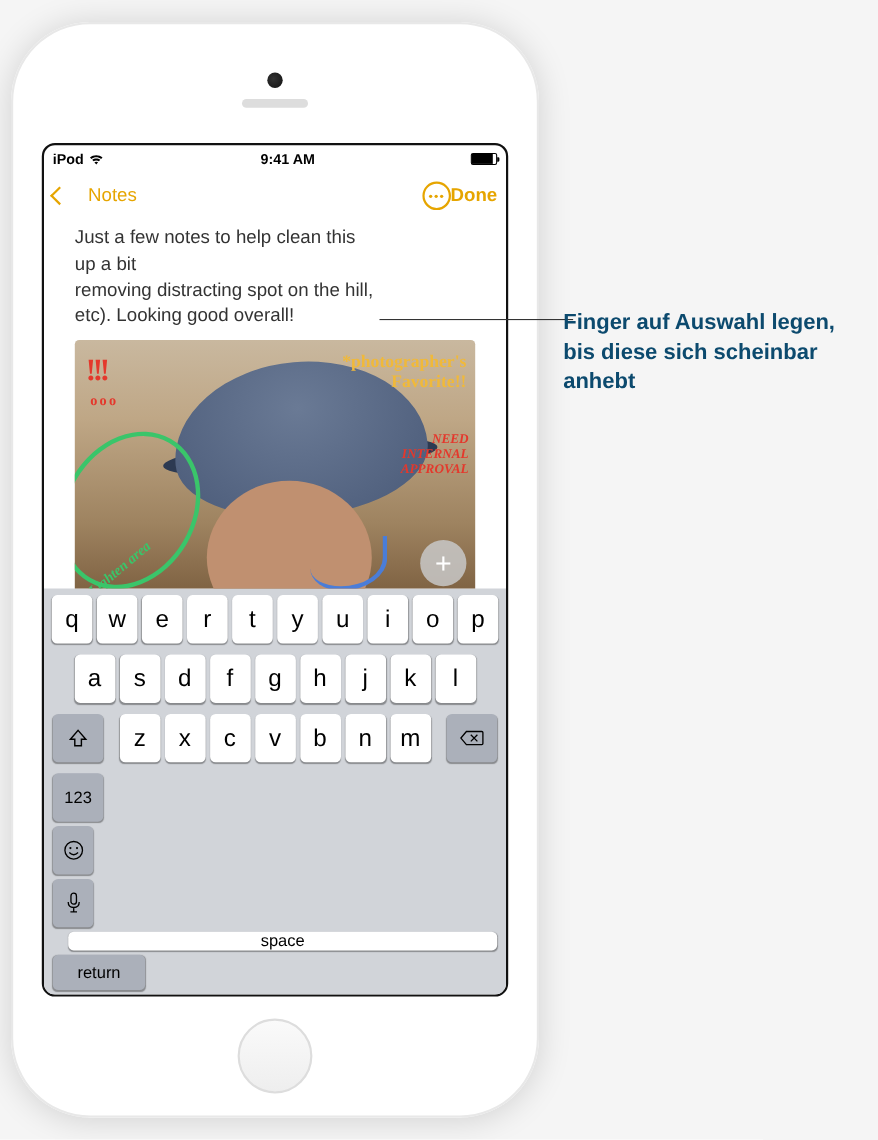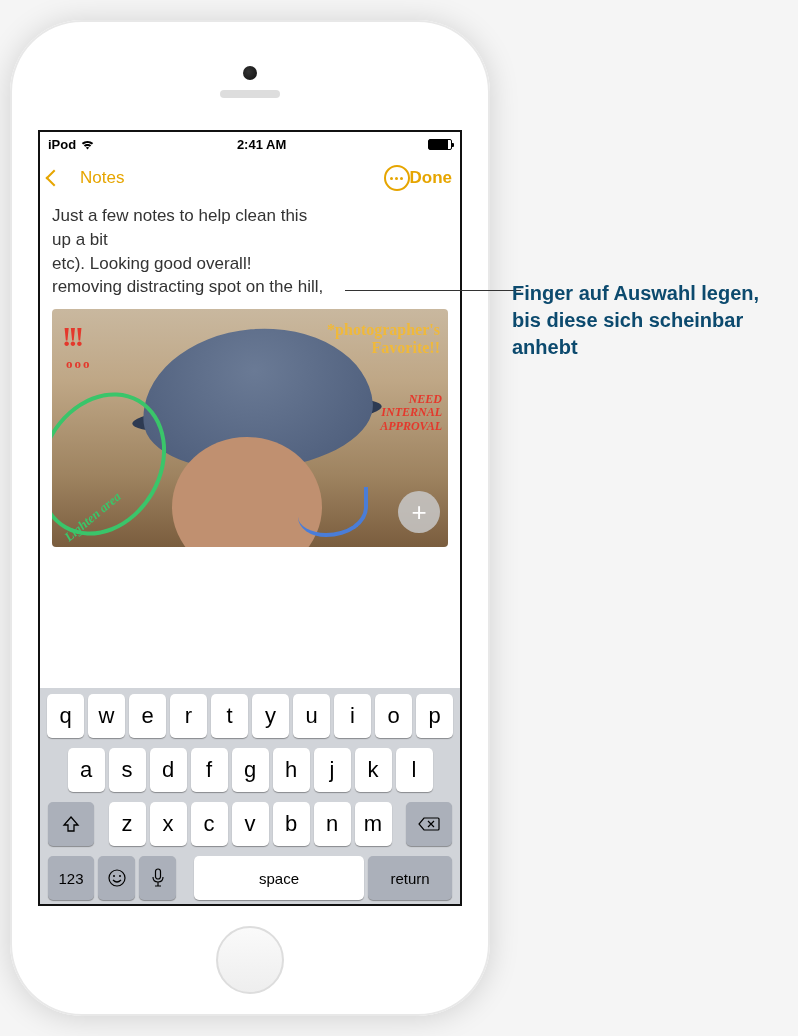--- a/index.html
+++ b/index.html
@@ -50,21 +50,21 @@
     transform: translateX(-50%);
     width: 60px;
     height: 8px;
     border-radius: 4px;
     background: #ddd;
   }
   .screen {
     width: 100%;
     height: 100%;
     border: 2px solid #111;
-    border-radius: 0;
+    border-radius: 12px;
     background: #fff;
     position: relative;
     overflow: hidden;
     display: flex;
     flex-direction: column;
   }
   .status-bar {
     height: 24px;
     display: flex;
     align-items: center;
@@ -119,21 +119,21 @@
     border-radius: 50%;
     display: flex;
     align-items: center;
     justify-content: center;
     gap: 2px;
   }
   .more-dot { width: 3px; height: 3px; background: #e6a500; border-radius: 50%; }
   .done-btn { font-weight: 600; }
   .content {
     flex: 1;
-    padding: 4px 12px 0;
+    padding: 4px 28px 0;
     font-size: 17px;
     line-height: 1.4;
     color: #333;
     position: relative;
     overflow: hidden;
   }
   .floating-selection {
     position: absolute;
     top: 26px;
     left: 82px;
@@ -261,25 +261,25 @@
     border-radius: 5px;
     box-shadow: 0 1px 1px rgba(0,0,0,0.35);
     display: flex;
     align-items: center;
     justify-content: center;
     font-size: 16px;
   }
   .kb-row3 { display: flex; gap: 4px; margin-bottom: 10px; padding: 0 4px;}
   .kb-row3 .keys-mid { display: flex; gap: 4px; flex: 1; justify-content: center; }
   .kb-row3 .kb-key { max-width: 37px; }
-  .kb-row4 { display: flex; gap: 4px; padding: 0 4px; }
+  .kb-row4 { display: flex; gap: 4px; padding: 0 4px; flex-direction: column; }
   .kb-123 { width: 46px; height: 44px; background: #abb0ba; border-radius: 5px; box-shadow: 0 1px 1px rgba(0,0,0,0.35); display:flex;align-items:center;justify-content:center;font-size:15px; }
   .kb-emoji, .kb-mic { width: 37px; height: 44px; background: #abb0ba; border-radius:5px; box-shadow:0 1px 1px rgba(0,0,0,0.35); display:flex;align-items:center;justify-content:center; font-size: 18px;}
   .kb-space { flex: 1; height: 44px; background: #fff; border-radius:5px; box-shadow:0 1px 1px rgba(0,0,0,0.35); display:flex;align-items:center;justify-content:center; font-size:15px;margin-left:14px;}
-  .kb-return { width: 84px; height: 44px; background: #abb0ba; border-radius:5px; box-shadow:0 1px 1px rgba(0,0,0,0.35); display:flex;align-items:center;justify-content:center; font-size:15px;}
+  .kb-return { width: 84px; height: 32px; background: #abb0ba; border-radius:5px; box-shadow:0 1px 1px rgba(0,0,0,0.35); display:flex;align-items:center;justify-content:center; font-size:15px;}
   .callout {
     position: absolute;
     left: 512px;
     top: 280px;
     font-size: 20px;
     line-height: 1.35;
     color: #0c4a6e;
     width: 250px;
     font-weight: bold;
   }
@@ -302,21 +302,21 @@
 
     <div class="status-bar">
       <div class="status-left">
         <span>iPod</span>
         <span class="wifi-icon">
           <svg width="15" height="11" viewBox="0 0 15 11">
               <path d="M7.5 10.5 L5.8 8.5 C6.7 7.8 8.3 7.8 9.2 8.5 Z M3.8 6.3 C5.8 4.6 9.2 4.6 11.2 6.3 L9.9 7.7 C8.6 6.6 6.4 6.6 5.1 7.7 Z M1.8 4.1 C4.9 1.4 10.1 1.4 13.2 4.1 L11.9 5.5 C9.5 3.4 5.5 3.4 3.1 5.5 Z" fill="#000"></path>
             </svg>
         </span>
       </div>
-      <div>2:41 AM</div>
+      <div>9:41 AM</div>
       <div class="status-right">
         <div class="battery">
             <div class="battery-fill"></div>
           </div>
       </div>
     </div>
 
     <div class="nav-bar">
       <div class="nav-left">
         <span class="chevron-left"></span>
@@ -328,22 +328,22 @@
             <span class="more-dot"></span>
             <span class="more-dot"></span>
         </div>
         <span class="done-btn">Done</span>
       </div>
     </div>
 
     <div class="content">
       <div>Just a few notes to help clean this</div>
       <div>up a bit</div>
+      <div>removing distracting spot on the hill,</div>
       <div>etc). Looking good overall!</div>
-      <div>removing distracting spot on the hill,</div>
 
 
       <div class="note-image">
         <div class="hat-band"></div>
         <div class="hat"></div>
         <div class="face"></div>
         <div class="scribble sc-red-exc">!!!</div>
         <div class="scribble sc-red-circ">ooo</div>
         <div class="scribble sc-yellow">*photographer's Favorite!!</div>
         <div class="scribble sc-red-need">NEED INTERNAL APPROVAL</div>

